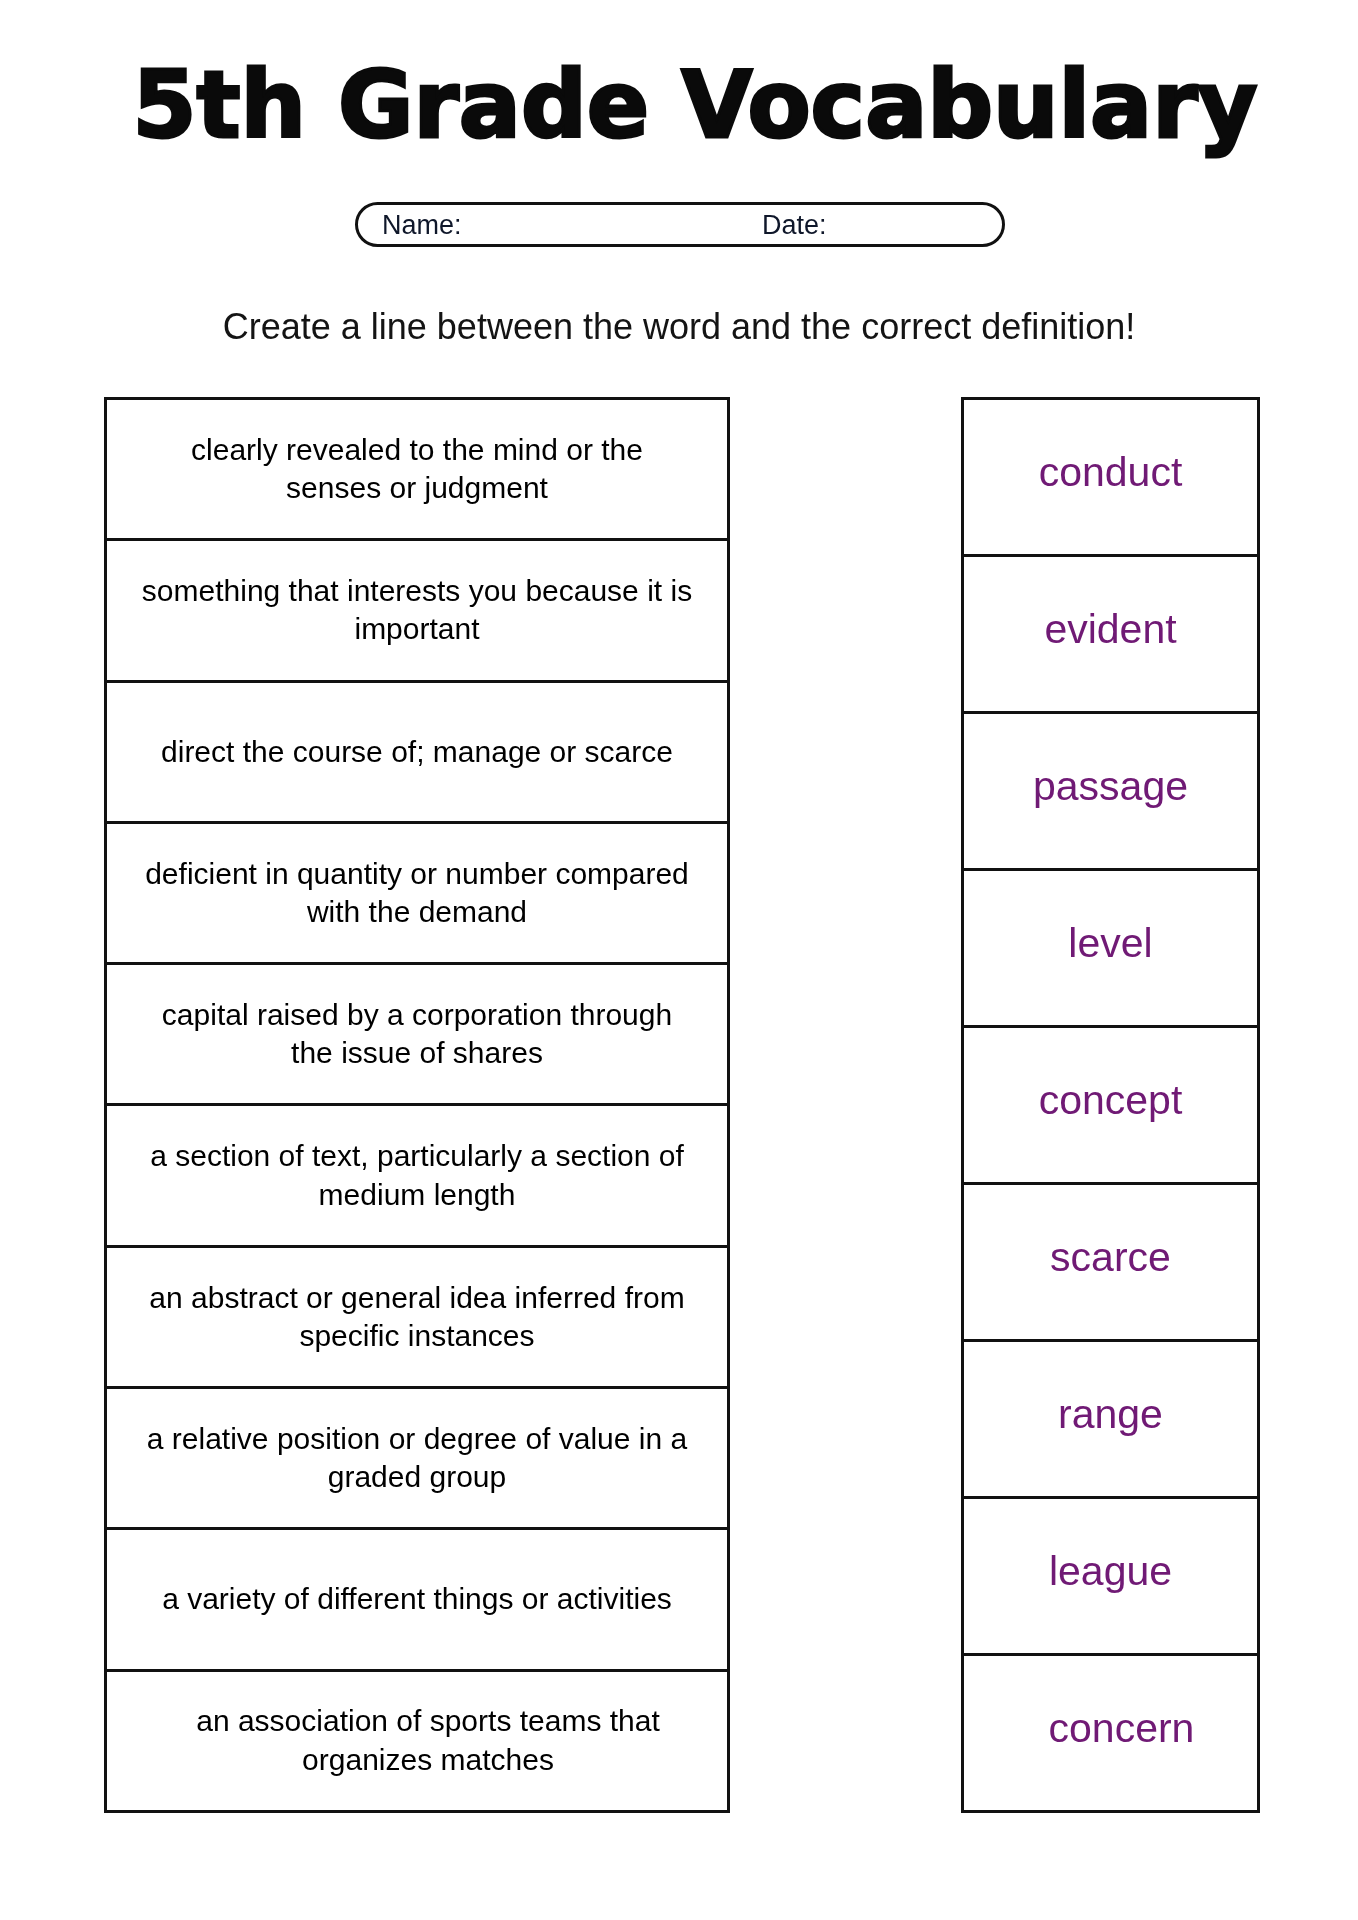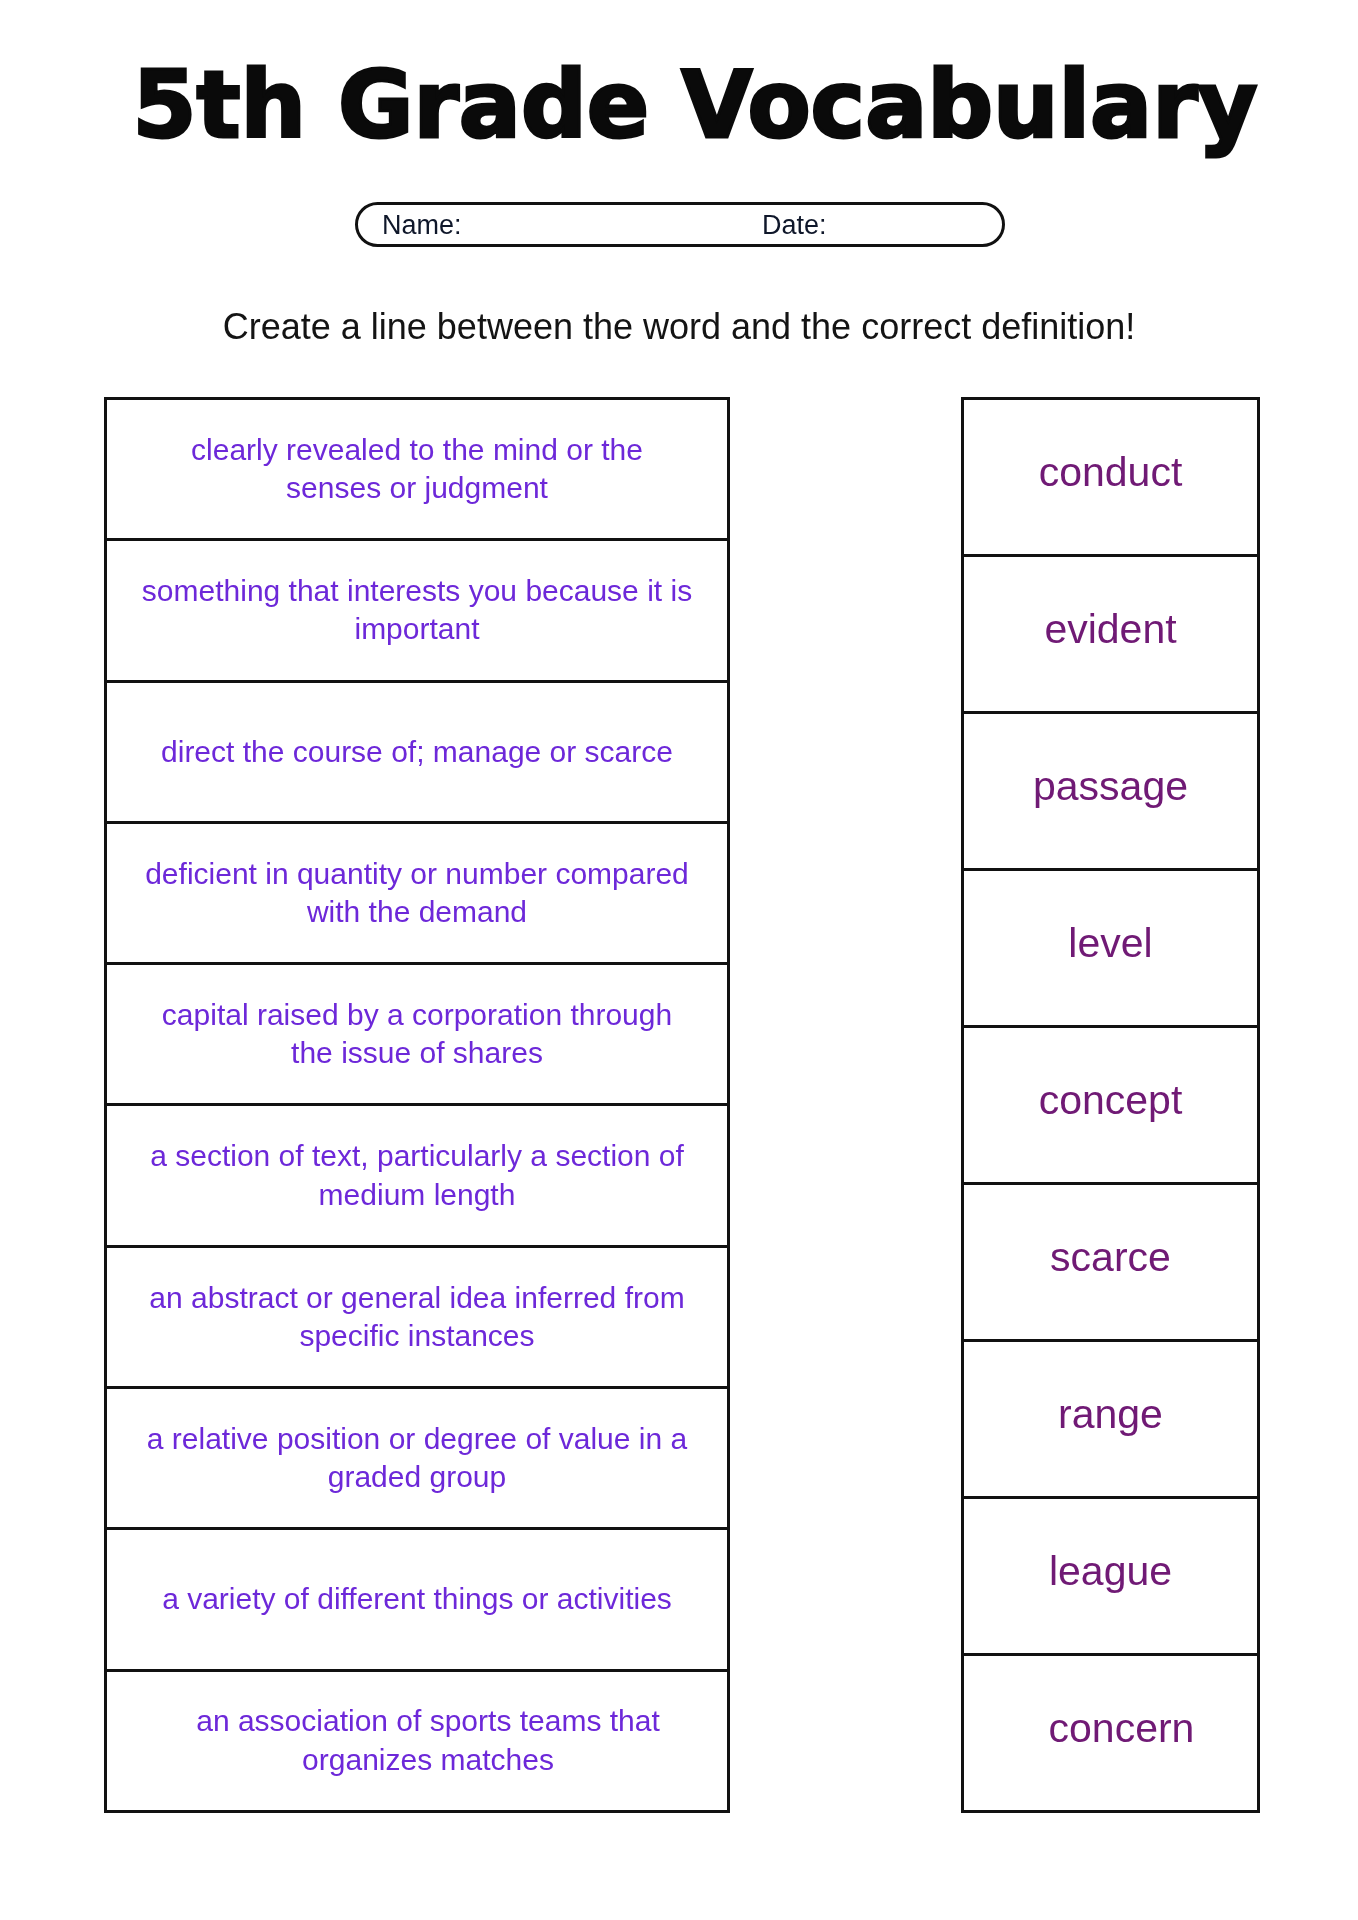--- a/index.html
+++ b/index.html
@@ -105,21 +105,21 @@
     align-items: center;
     justify-content: center;
     text-align: center;
   }
   .cell:last-child { border-bottom: none; margin-left: 22px; }
 
   .definition-cell {
     font-size: 30px;
     line-height: 1.28;
     padding: 6px 34px 6px 34px;
-    color: #6d28d9;
+    color: #000000;
   }
   .word-cell {
     font-size: 41px;
     padding: 0 8px 10px 8px;
     color: #701a75;
   }
 </style>
 </head>
 <body>
 

